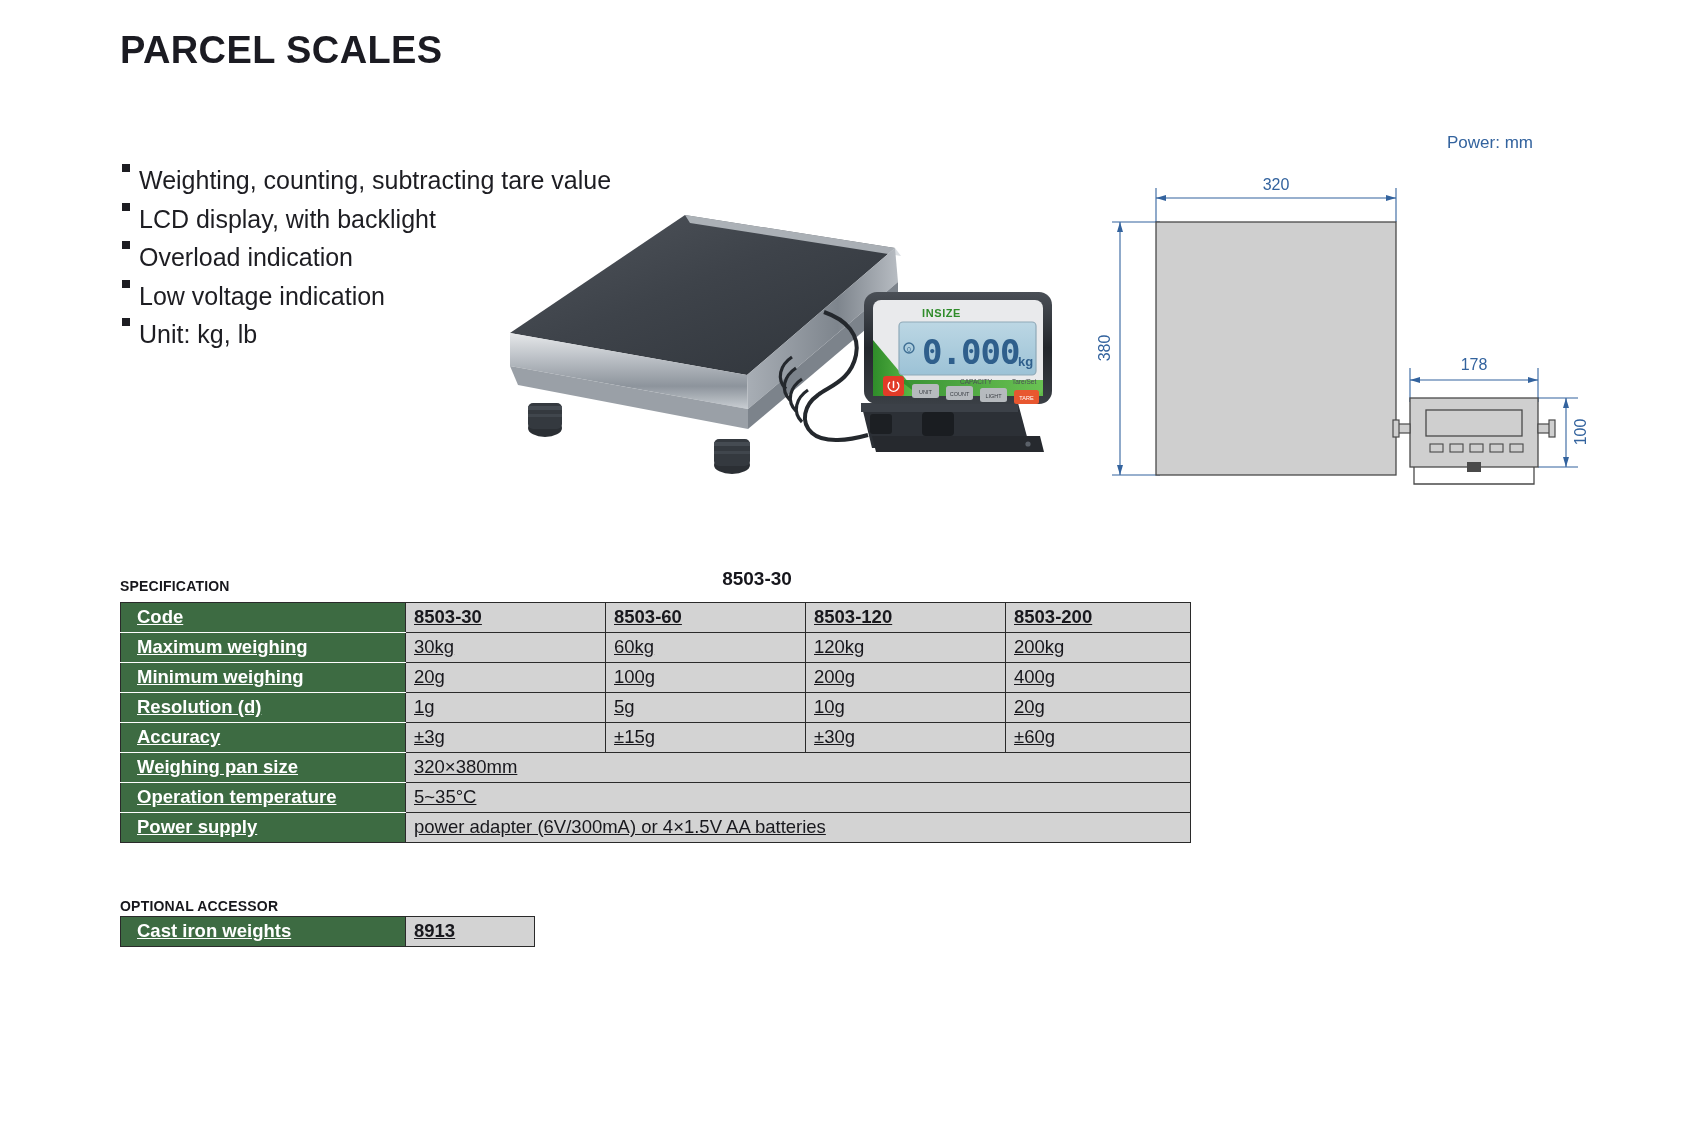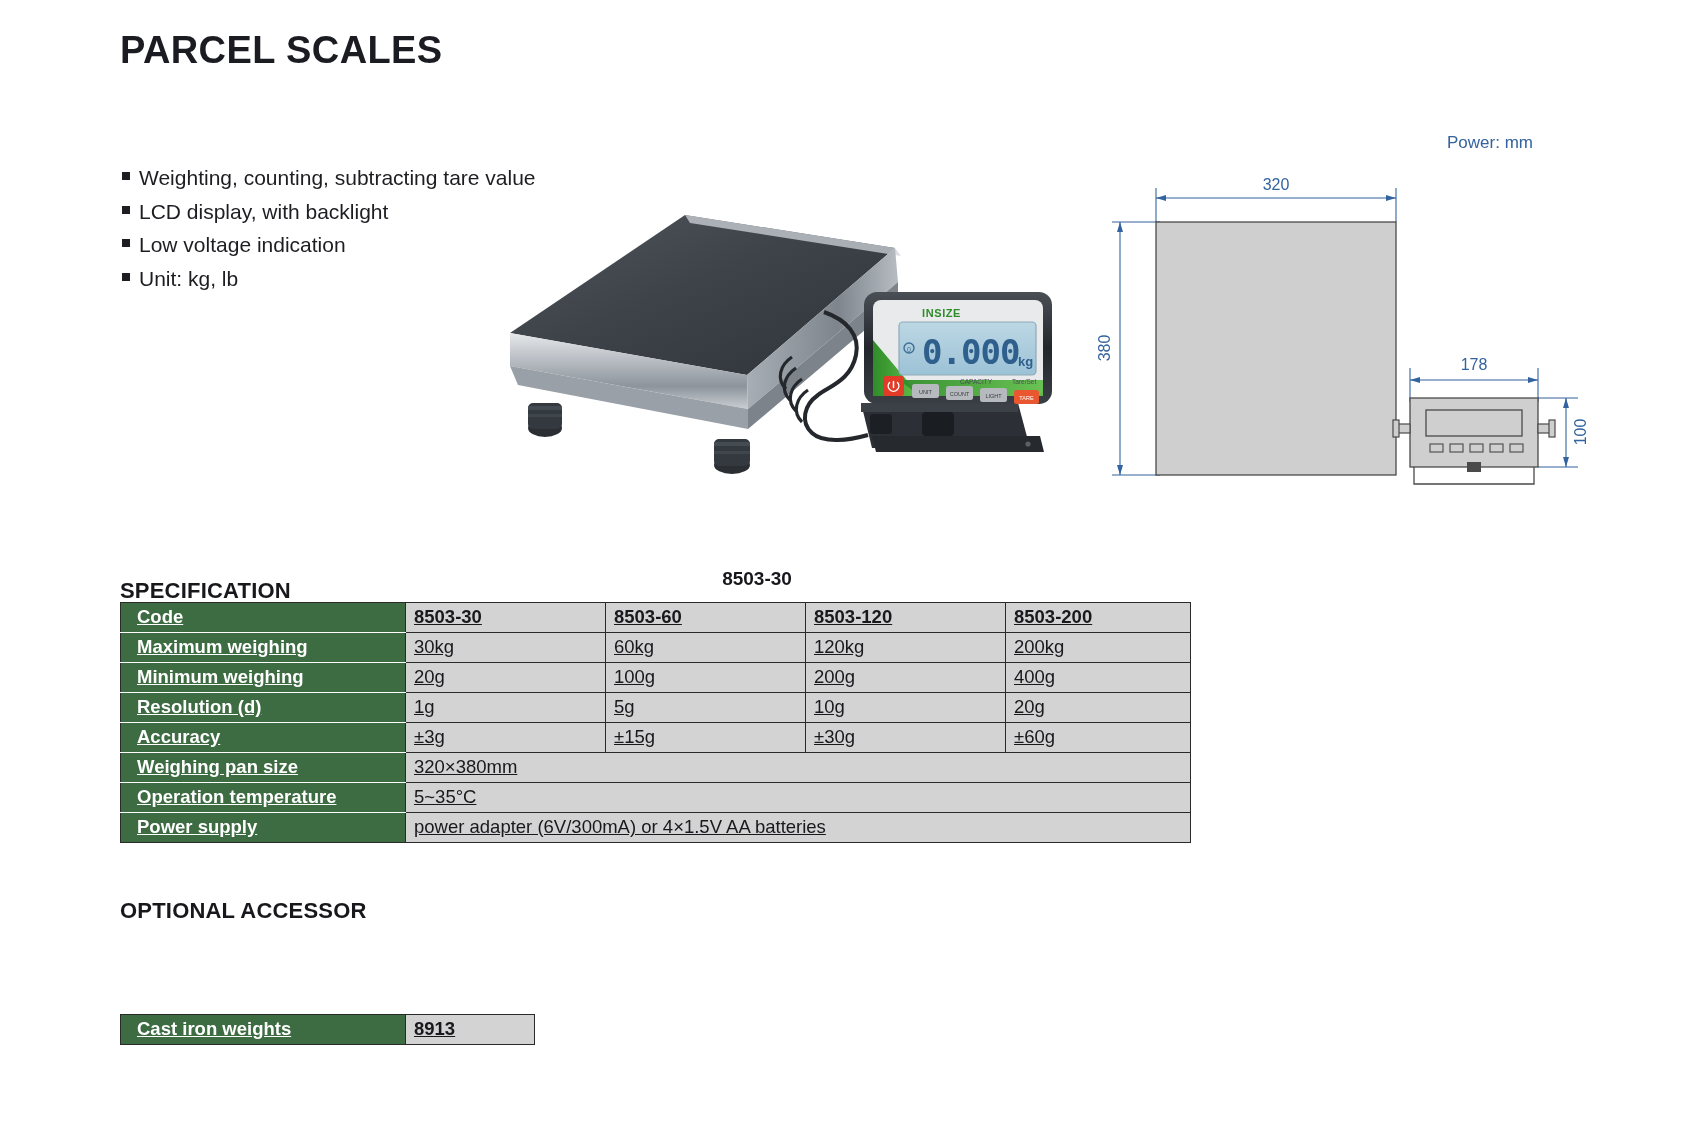--- a/index.html
+++ b/index.html
@@ -30,23 +30,23 @@
 
   
   .features {
     position: absolute;
     left: 122px;
     top: 166px;
     width: 520px;
   }
   .feature-item {
     display: flex;
-    align-items: center;
+    align-items: flex-start;
     margin-bottom: 9.5px;
-    font-size: 21px;
+    font-size: 25px;
     color: #1d1d22;
   }
   .bullet-square {
     display: inline-block;
     width: 8px;
     height: 8px;
     background: #1d1d22;
     margin-right: 9px;
     flex: 0 0 auto;
     position: relative;
@@ -87,36 +87,36 @@
     position: absolute;
     left: 1090px;
     top: 170px;
     width: 530px;
     height: 340px;
   }
 
   
   .section-heading {
     position: absolute;
-    font-size: 22px;
+    font-size: 14px;
     font-weight: bold;
     color: #17171c;
     letter-spacing: 0.2px;
   }
   #spec-heading { left: 120px; top: 578px; }
   #acc-heading  { left: 120px; top: 898px; }
 
   
   table.spec {
     position: absolute;
     border-collapse: collapse;
     table-layout: fixed;
   }
   #spec-table { left: 120px; top: 602px; width: 1070px; }
-  #acc-table  { left: 120px; top: 1014px; width: 414px; }
+  #acc-table  { left: 120px; top: 916px; width: 414px; }
 
   table.spec td {
     border: 1px solid #2a2a2a;
     padding: 3px 8px 4px 8px;
     font-size: 18.5px;
     height: 28.5px;
     color: #18181d;
     vertical-align: middle;
     overflow: hidden;
     white-space: nowrap;
@@ -146,20 +146,24 @@
   <div class="page-title">PARCEL SCALES</div>
 
   <div class="features">
     <div class="feature-item">
       <span class="bullet-square"></span>
       <span>Weighting, counting, subtracting tare value</span>
     </div>
     <div class="feature-item">
       <span class="bullet-square"></span>
       <span>LCD display, with backlight</span>
+    </div>
+    <div class="feature-item">
+      <span class="bullet-square"></span>
+      <span>Overload indication</span>
     </div>
     <div class="feature-item">
       <span class="bullet-square"></span>
       <span>Low voltage indication</span>
     </div>
     <div class="feature-item">
       <span class="bullet-square"></span>
       <span>Unit: kg, lb</span>
     </div>
   </div>

